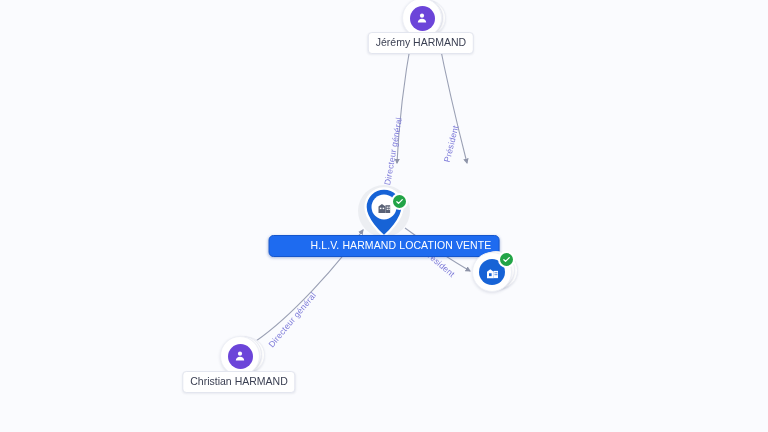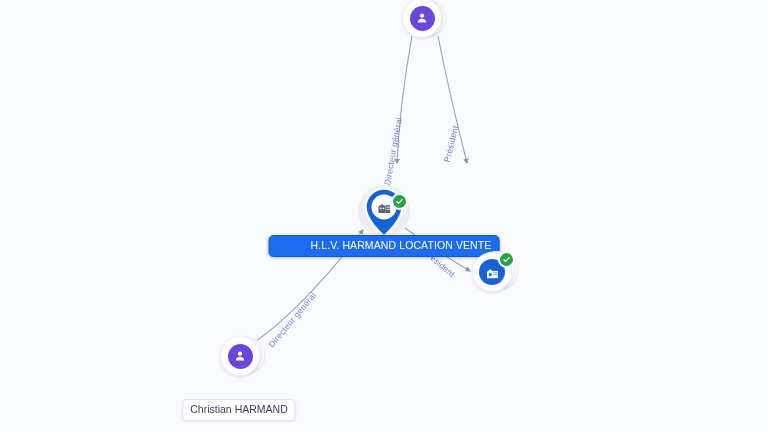--- a/index.html
+++ b/index.html
@@ -157,20 +157,21 @@
     <div class="stack-ghost" style="left:-15px; top:-18px; width:35px; height:35px;"></div>
     <div class="node-disc" style="left:-19px; top:-19px; width:38px; height:38px;">
       <div class="disc-inner person" style="width:25px; height:25px;">
         <svg width="14" height="14" viewBox="0 0 24 24">
           <circle cx="12" cy="8" r="3.6" fill="#ffffff"></circle>
           <path d="M4.8 19.5c0-3.9 3.3-6.3 7.2-6.3s7.2 2.4 7.2 6.3z" fill="#ffffff"></path>
         </svg>
       </div>
     </div>
   </div>
+  <div class="node-label" style="left:421px; top:32px;">Jérémy HARMAND</div>
 
   <div class="node" style="left:384px; top:212px;">
     <div class="node-pin-halo" style="left:-26px; top:-27px; width:52px; height:52px;"></div>
     <div class="pin" style="left:-20px; top:-25px;">
       <svg width="40" height="50" viewBox="0 0 40 50">
         <path d="M20 1.5c-10.2 0-18.5 8.3-18.5 18.5 0 12.4 15.3 26.5 17.4 28.4
                  a1.6 1.6 0 0 0 2.2 0C23.2 46.5 38.5 32.4 38.5 20
                  C38.5 9.8 30.2 1.5 20 1.5z" fill="#1763d6" stroke="#ffffff" stroke-width="2.4"></path>
         <circle cx="20" cy="20" r="12.5" fill="#ffffff"></circle>
       </svg>
@@ -221,15 +222,15 @@
     <div class="stack-ghost" style="left:-14px; top:-19px; width:35px; height:35px;"></div>
     <div class="node-disc" style="left:-19px; top:-19px; width:38px; height:38px;">
       <div class="disc-inner person" style="width:25px; height:25px;">
         <svg width="14" height="14" viewBox="0 0 24 24">
           <circle cx="12" cy="8" r="3.6" fill="#ffffff"></circle>
           <path d="M4.8 19.5c0-3.9 3.3-6.3 7.2-6.3s7.2 2.4 7.2 6.3z" fill="#ffffff"></path>
         </svg>
       </div>
     </div>
   </div>
-  <div class="node-label" style="left:239px; top:371px;margin-top:28px;">Christian HARMAND</div>
+  <div class="node-label" style="left:239px; top:371px;">Christian HARMAND</div>
 
 </div>
 
 </body></html>

